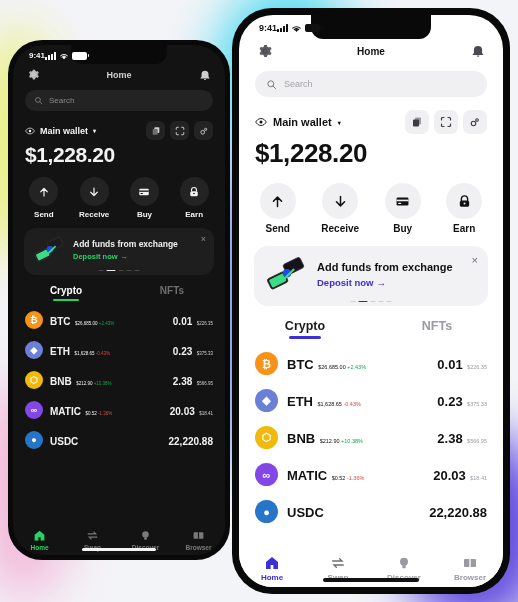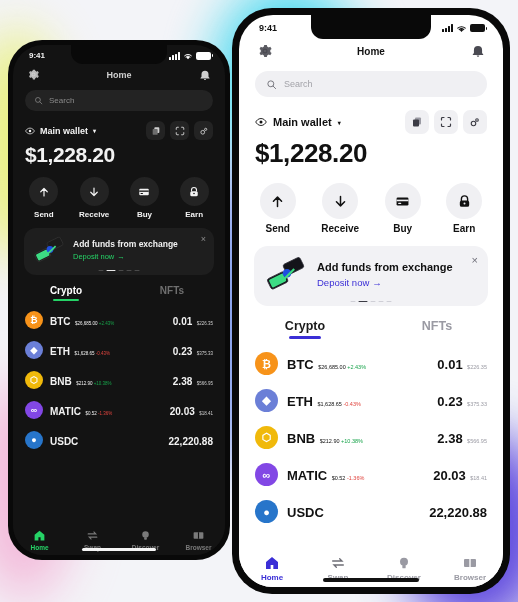--- a/index.html
+++ b/index.html
@@ -40,21 +40,21 @@
   #phoneDark { left:8px; top:40px; width:222px; height:520px; }
   #phoneDark .screen { background:#131313; }
   #phoneDark .notch { width:96px; height:19px; }
 
   
   #phoneLight { left:232px; top:8px; width:278px; height:586px; border-radius:40px; padding:7px; }
   #phoneLight .screen { background:#ffffff; border-radius:34px; }
   #phoneLight .notch { width:120px; height:24px; }
 
   
-  .statusbar { display:flex; align-items:center; justify-content:space-between;
+  .statusbar { display:flex; align-items:center; justify-content:flex-start;
     padding:6px 14px 2px 16px; font-size:8px; font-weight:bold; position:relative; z-index:21; }
   #phoneLight .statusbar { padding:8px 18px 2px 20px; font-size:9px; }
   .sb-right { display:flex; align-items:center; gap:3px; }
   .bars { display:flex; align-items:flex-end; gap:1px; height:8px; }
   .bars i { display:block; width:2px; border-radius:.5px; }
   .bars i:nth-child(1){height:3px;} .bars i:nth-child(2){height:4.5px;}
   .bars i:nth-child(3){height:6px;} .bars i:nth-child(4){height:8px;}
   .batt { width:15px; height:8px; border-radius:2px; position:relative; }
   .batt:after{ content:''; position:absolute; right:-2px; top:2.5px; width:1.5px;height:3px;border-radius:0 1px 1px 0; }
 
@@ -91,21 +91,21 @@
   #phoneLight .action-circle { width:36px; height:36px; }
   .action-label { font-size:8px; font-weight:bold; }
   #phoneLight .action-label { font-size:10px; }
 
   
   .banner { margin:9px 11px 0; border-radius:12px; padding:8px 9px 11px;
     display:flex; align-items:center; gap:6px; position:relative; }
   #phoneLight .banner { margin:12px 15px 0; border-radius:14px; padding:10px 11px 14px; gap:8px; }
   .banner-txt .b1 { font-size:8.5px; font-weight:bold; }
   #phoneLight .banner-txt .b1 { font-size:11px; }
-  .banner-txt .b2 { font-size:7.5px; font-weight:normal; margin-top:3px; display:flex; align-items:flex-start; gap:3px; }
+  .banner-txt .b2 { font-size:7.5px; font-weight:bold; margin-top:3px; display:flex; align-items:flex-start; gap:3px; }
   #phoneLight .banner-txt .b2 { font-size:9.5px; margin-top:4px; }
   .banner-close { position:absolute; right:8px; top:6px; font-size:9px; }
   #phoneLight .banner-close { right:10px; top:8px; font-size:11px; }
   .dots { position:absolute; bottom:4px; left:50%; transform:translateX(-50%); display:flex; gap:3px; align-items:center; }
   .dots i { display:block; width:5px; height:1.5px; border-radius:1px; }
   .dots i.on { width:9px; }
 
   
   .tabs { display:flex; margin-top:10px; }
   #phoneLight .tabs { margin-top:13px; }

